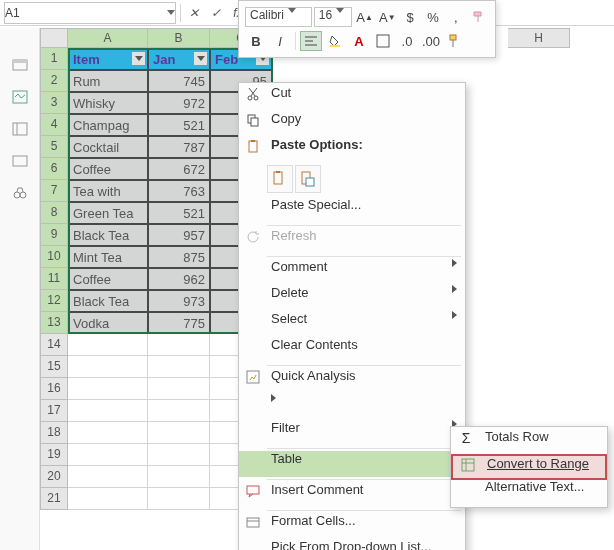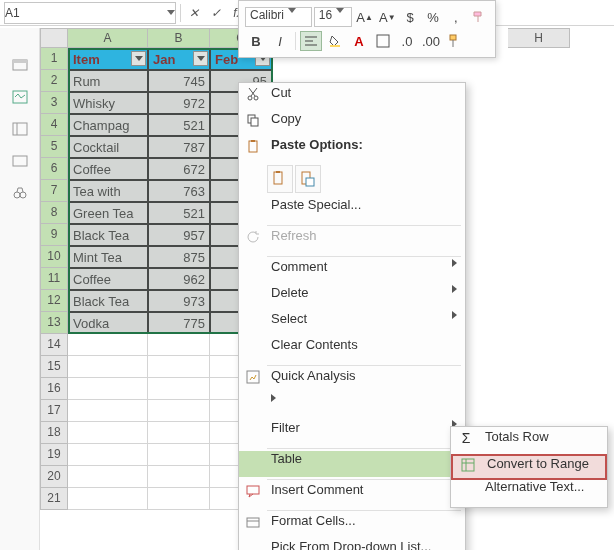--- a/index.html
+++ b/index.html
@@ -25,21 +25,21 @@
 .col-h.sel { background: #c3e0b4; }
 .row { display: flex; height: 22px; }
 .row-h { width: 28px; background: #e6e6e6; border: 1px solid #bdbdbd; border-top: none; text-align: center; font-size: 12px; line-height: 20px; color: #555; }
 .row-h.sel { background: #c3e0b4; }
 .cell { border-right: 1px solid #d4d4d4; border-bottom: 1px solid #d4d4d4; padding: 2px 4px; font-size: 13px; line-height: 17px; overflow: hidden; white-space: nowrap; background: #fff; }
 
 
 .cA { width: 80px; } .cB { width: 62px; } .cC { width: 62px; } .cD { width: 62px; } .cH { width: 62px; }
 
 
-.thead { background: #17b1e7; color: #7f1d1d; font-weight: bold; border: 1px solid #333; position: relative; }
+.thead { background: #17b1e7; color: #4c1d95; font-weight: bold; border: 1px solid #333; position: relative; }
 .thead .filter-btn { position: absolute; right: 1px; top: 2px; width: 15px; height: 15px; background: #e8e8e8; border: 1px solid #888; display: flex; align-items: center; justify-content: center; }
 .thead .filter-btn::after { content: ""; border-left: 4px solid transparent; border-right: 4px solid transparent; border-top: 5px solid #444; }
 .tcell { border: 1px solid #333; background: #d9d9d9; }
 .tcell.num { text-align: right; }
 
 
 .sel-overlay { position: absolute; border: 2px solid #217346; background: rgba(180,200,190,0.15); pointer-events: none; }
 
 
 .mini-toolbar { position: absolute; top: 0px; left: 238px; width: 258px; background: #fdfdfd; border: 1px solid #c6c6c6; box-shadow: 2px 2px 6px rgba(0,0,0,0.15); padding: 4px 6px; }
@@ -57,21 +57,21 @@
 .ctx-item.hover { background: #c5e0b3; }
 .ctx-icon { width: 20px; height: 18px; display: flex; align-items: center; justify-content: center; flex-shrink: 0; }
 .ctx-label { flex: 1; }
 .ctx-arrow { width: 0; height: 0; border-top: 4px solid transparent; border-bottom: 4px solid transparent; border-left: 5px solid #555; }
 .ctx-sep { height: 1px; background: #e0e0e0; margin: 2px 4px 2px 28px; }
 .paste-opts { display: flex; padding: 2px 4px 4px 28px; gap: 2px; }
 .paste-opt { width: 26px; height: 28px; border: 1px solid #ddd; background: #fafafa; display:flex; align-items:center; justify-content:center; }
 
 
 .ctx-sub { top: 426px; left: 450px; width: 158px; }
-.ctx-sub .ctx-item.highlight { border: 2px solid #c0504d; background: #f2dcdb; margin: -1px 0; }
+.ctx-sub .ctx-item.highlight { border: 2px solid #c0504d; background: #f2dcdb; margin: -1px 0; text-decoration: underline; }
 .ctx-sub .ctx-icon { width: 22px; }
 
 svg { display: block; }
 </style>
 </head>
 <body>
 
 <div class="formula-row">
   <div class="name-box">
     <span>A1</span>

